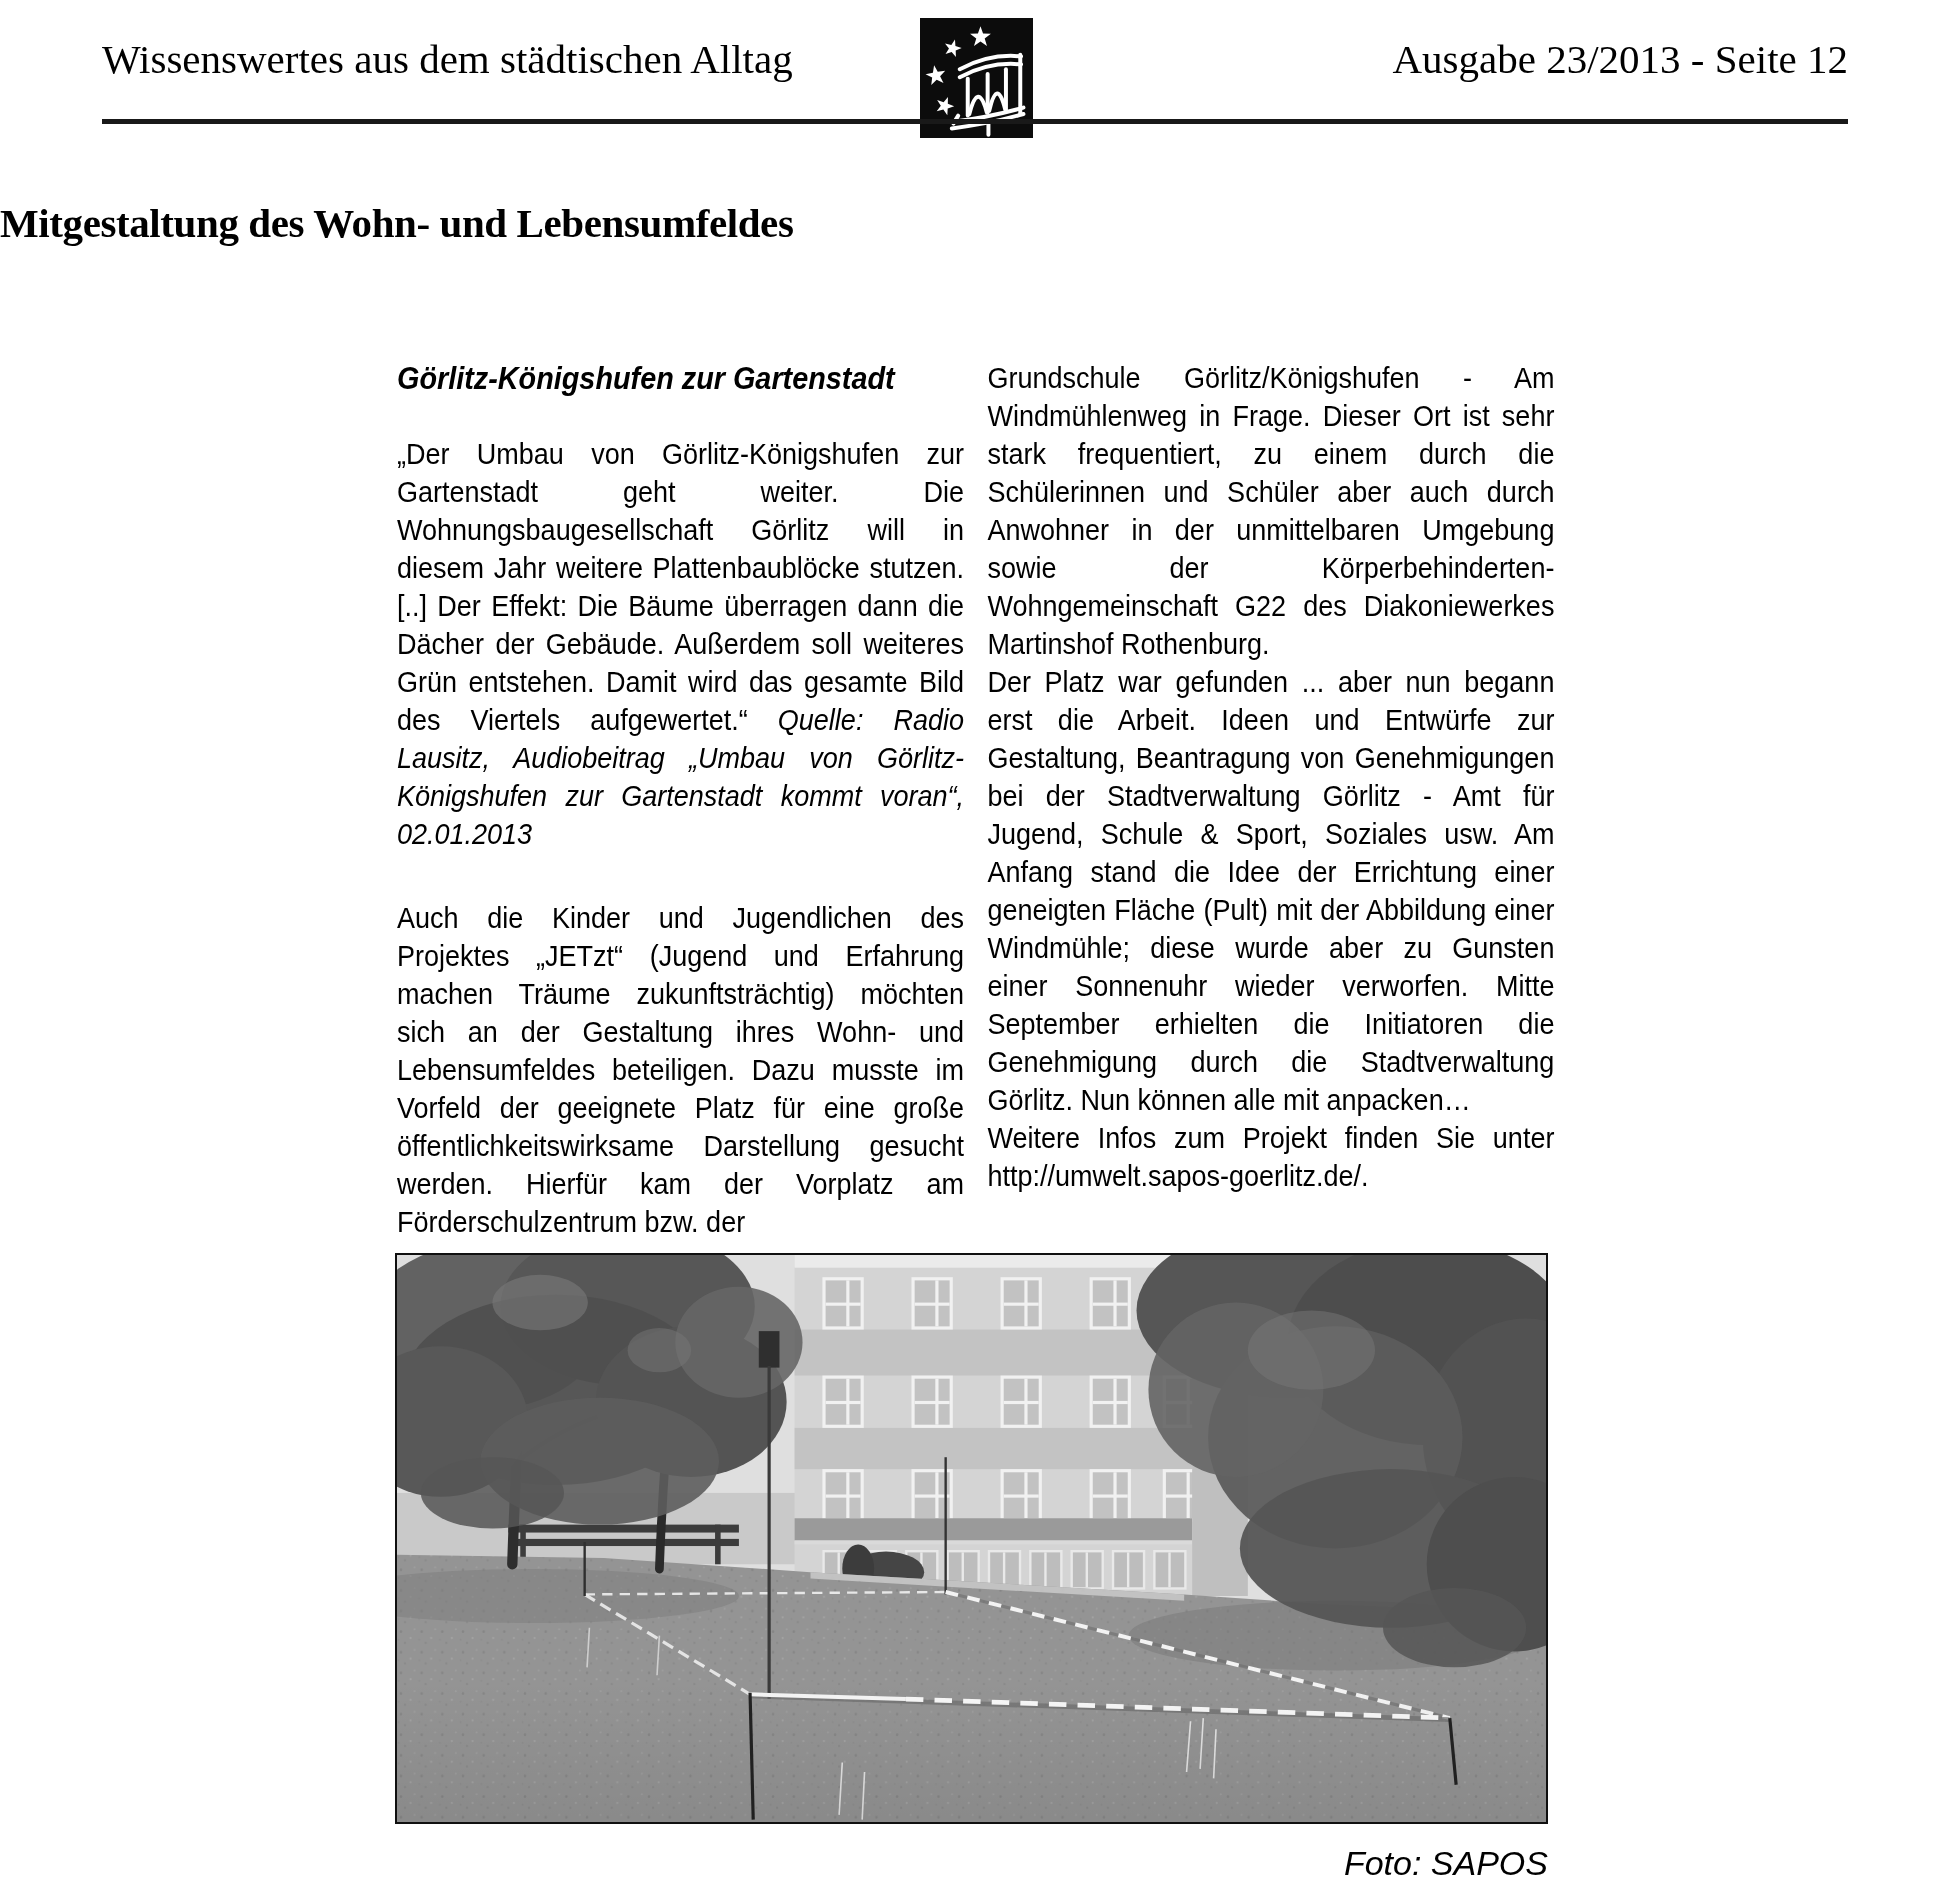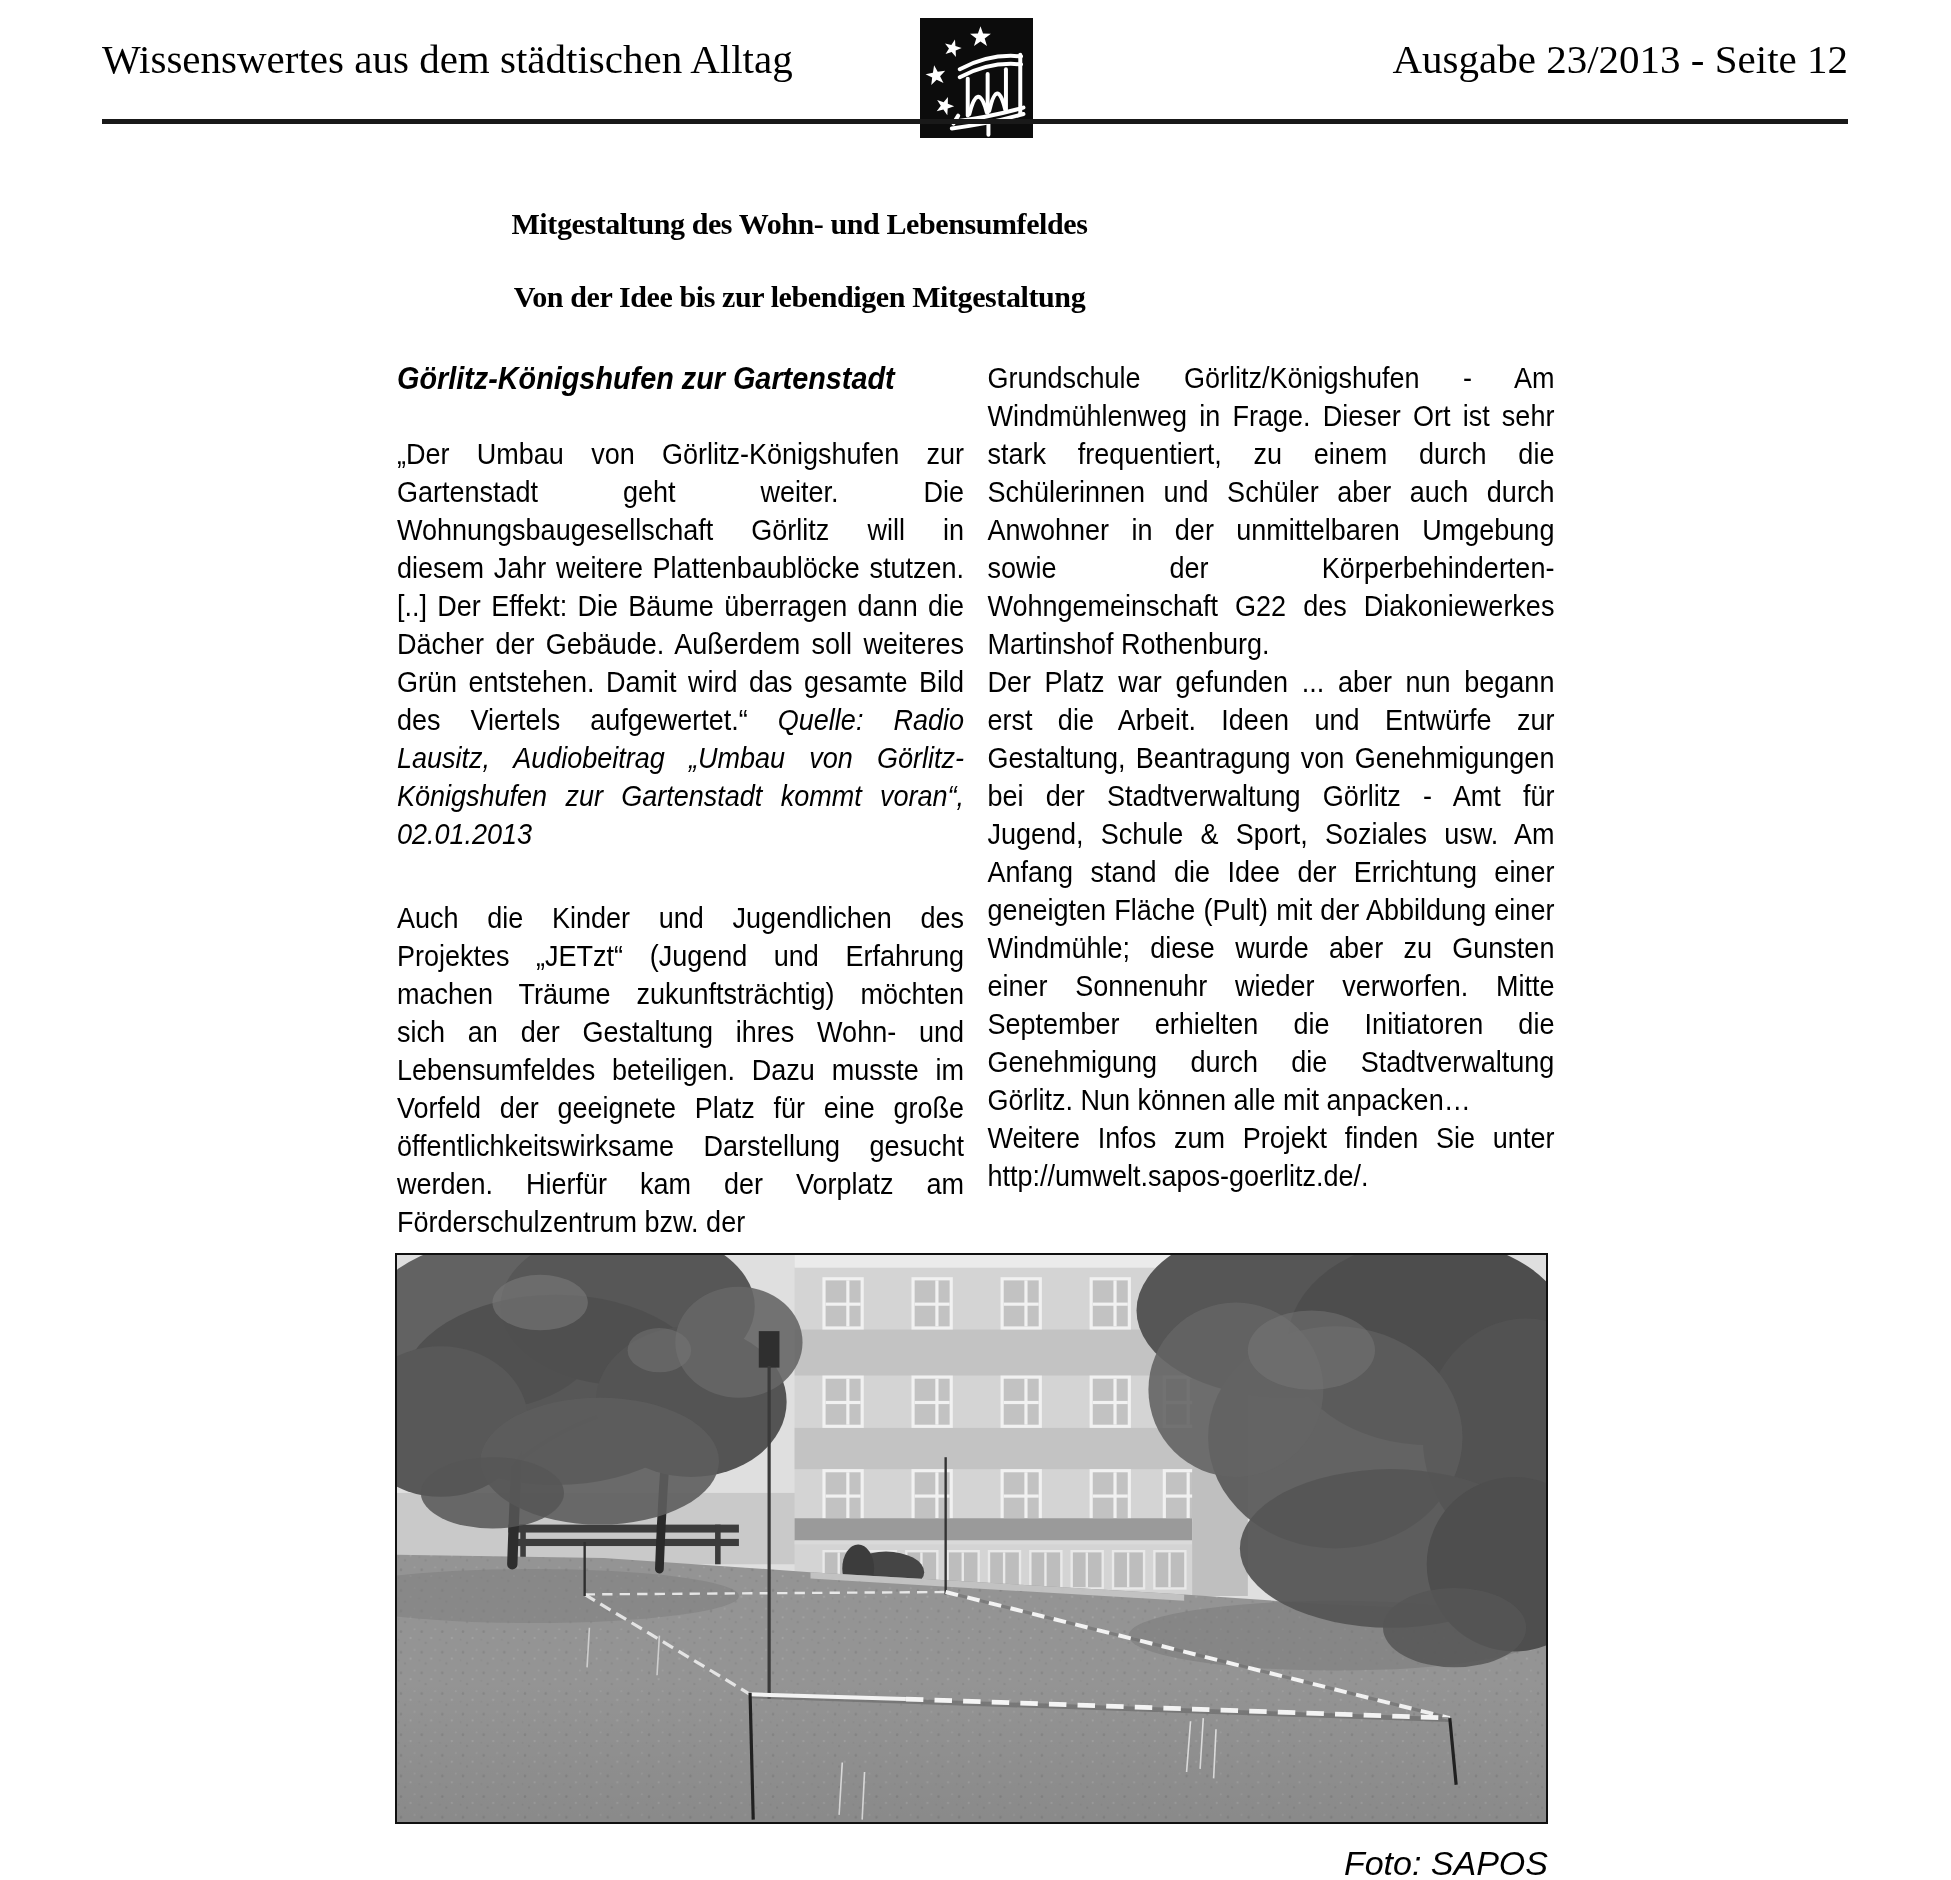--- a/index.html
+++ b/index.html
@@ -7,22 +7,22 @@
     width:1951px;height:1880px;position:relative;background:#ffffff;color:#000;
     font-family:"Liberation Sans",sans-serif;overflow:hidden;
   }
   .abs{position:absolute;}
   .serif{font-family:"Liberation Serif",serif;}
   #header-left{left:102px;top:35px;font-size:41px;white-space:nowrap;}
   #header-right{right:103px;top:35px;font-size:41px;white-space:nowrap;text-align:right;}
   #logo{left:920px;top:17.6px;width:113px;height:120px;}
   #logo svg{display:block;width:100%;height:100%;}
   #rule{left:102px;top:119px;width:1746px;height:4.8px;background:#191919;}
-  #title{left:0;top:187px;width:1599px;text-align:center;font-weight:bold;
-         font-size:30px;line-height:73px;letter-spacing:-0.4px;}
+  #title{left:0;top:187px;width:1599px;font-weight:bold;
+         font-size:41px;line-height:73px;letter-spacing:-0.4px;}
   #cols{left:397px;top:359px;width:1286px;display:flex;gap:26px;
         transform:scaleX(0.9);transform-origin:0 0;
         font-size:30px;line-height:38px;text-align:justify;}
   .col{width:630px;}
   .col p{margin:0;}
   #col-heading{font-weight:bold;font-style:italic;font-size:32px;margin:0 0 38px 0;text-align:left;}
   #quote-p{margin:0 0 46px 0;}
   .it{font-style:italic;}
   #photo{left:395px;top:1253px;width:1153px;height:571px;border:2.4px solid #101010;
          box-sizing:border-box;background:#dfdfdf;}
@@ -60,21 +60,20 @@
     </g>
   </svg>
 </div>
 
 <div class="abs serif" id="header-right">Ausgabe 23/2013 - Seite 12</div>
 
 <div class="abs" id="rule"></div>
 
 <div class="abs serif" id="title">
   <div>Mitgestaltung des Wohn- und Lebensumfeldes</div>
-  <div>Von der Idee bis zur lebendigen Mitgestaltung</div>
 </div>
 
 <div class="abs" id="cols">
   <div class="col">
     <p id="col-heading">Görlitz-Königshufen zur Gartenstadt</p>
     <p id="quote-p"><span>„Der Umbau von Görlitz-Königshufen zur Gartenstadt geht weiter. Die Wohnungsbaugesellschaft Görlitz will in diesem Jahr weitere Plattenbaublöcke stutzen. [..] Der Effekt: Die Bäume überragen dann die Dächer der Gebäude. Außerdem soll weiteres Grün entstehen. Damit wird das gesamte Bild des Viertels aufgewertet.“ </span><span class="it">Quelle: Radio Lausitz, Audiobeitrag „Umbau von Görlitz-Königshufen zur Gartenstadt kommt voran“, 02.01.2013</span></p>
     <p>Auch die Kinder und Jugendlichen des Projektes „JETzt“ (Jugend und Erfahrung machen Träume zukunftsträchtig) möchten sich an der Gestaltung ihres Wohn- und Lebensumfeldes beteiligen. Dazu musste im Vorfeld der geeignete Platz für eine große öffentlichkeitswirksame Darstellung gesucht werden. Hierfür kam der Vorplatz am Förderschulzentrum bzw. der</p>
   </div>
   <div class="col">
     <p>Grundschule Görlitz/Königshufen - Am Windmühlenweg in Frage. Dieser Ort ist sehr stark frequentiert, zu einem durch die Schülerinnen und Schüler aber auch durch Anwohner in der unmittelbaren Umgebung sowie der Körperbehinderten-Wohngemeinschaft G22 des Diakoniewerkes Martinshof Rothenburg.</p>

